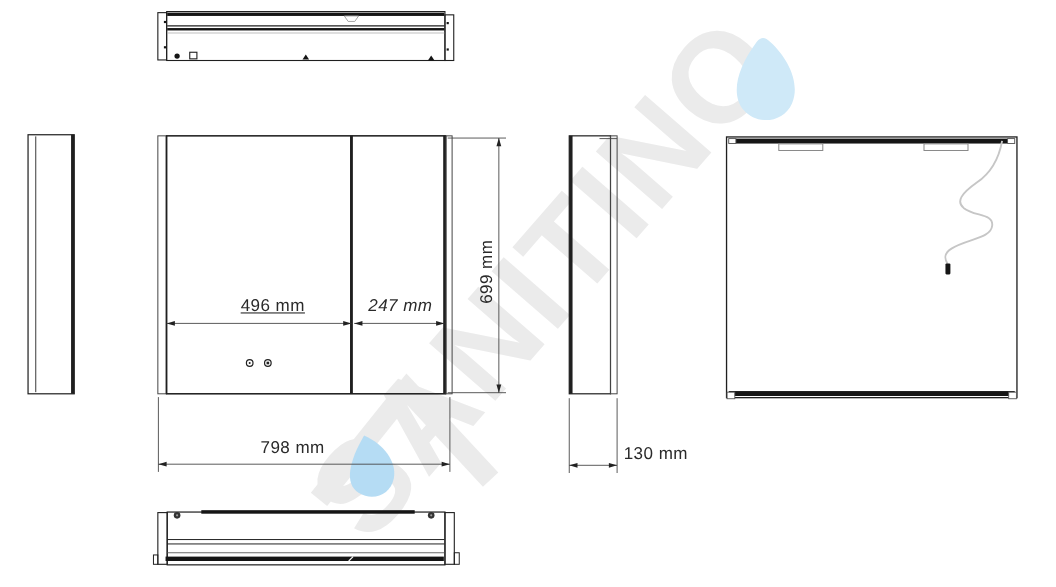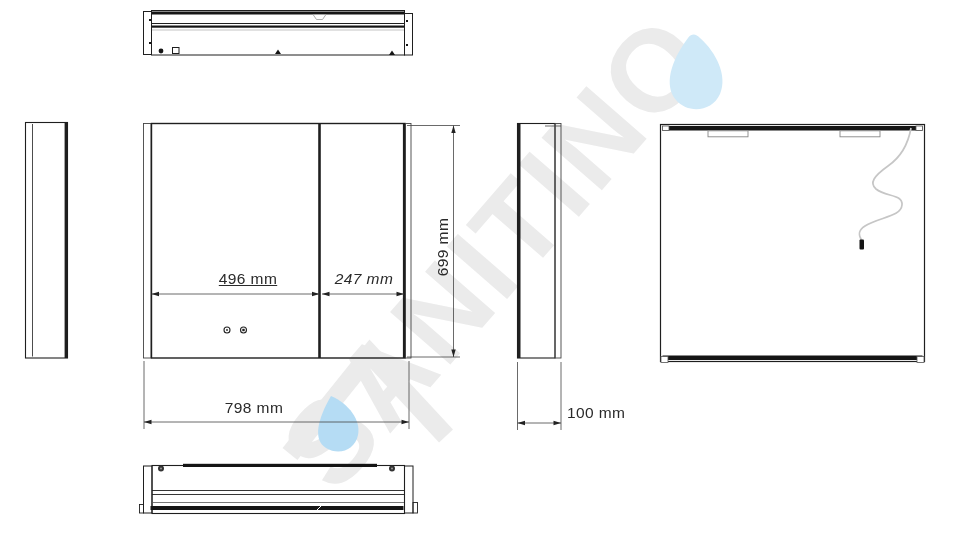--- a/index.html
+++ b/index.html
@@ -147,17 +147,17 @@
       <line x1="317" y1="510" x2="321" y2="506" stroke="#ffffff" stroke-width="1"></line>
     </g>
   </svg>
 
   <div class="dim-label dim-center" style="left:198px;top:270px;text-decoration:underline;">496 mm</div>
 
   <div class="dim-label dim-center" style="left:314px;top:270px;font-style:italic;">247 mm</div>
 
   <div class="dim-label dim-center dim-rot" style="left:393px;top:238px;">699 mm</div>
 
-  <div class="dim-label dim-center" style="left:204px;top:399px;">798 mm</div>
+  <div class="dim-label dim-center" style="left:216px;top:399px;">798 mm</div>
 
-  <div class="dim-label" style="left:567px;top:404px;">100 mm</div>
+  <div class="dim-label" style="left:567px;top:404px;">130 mm</div>
 
 </div>
 
 </body></html>

